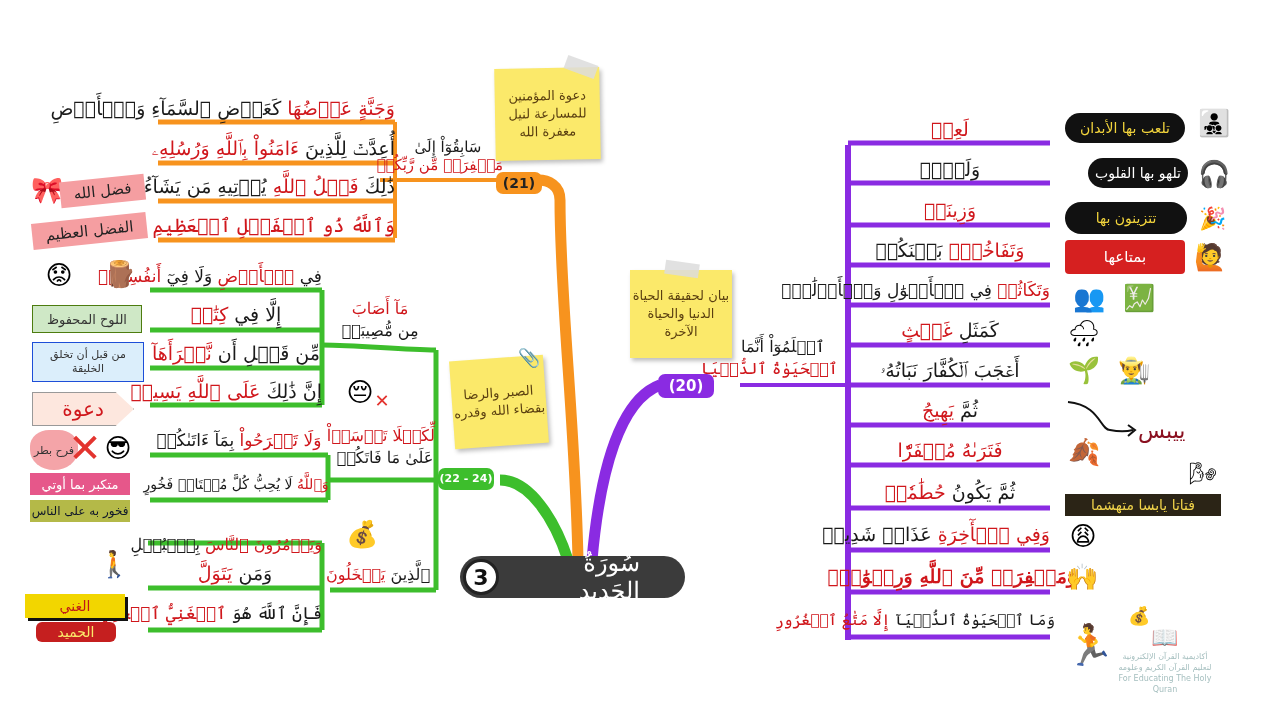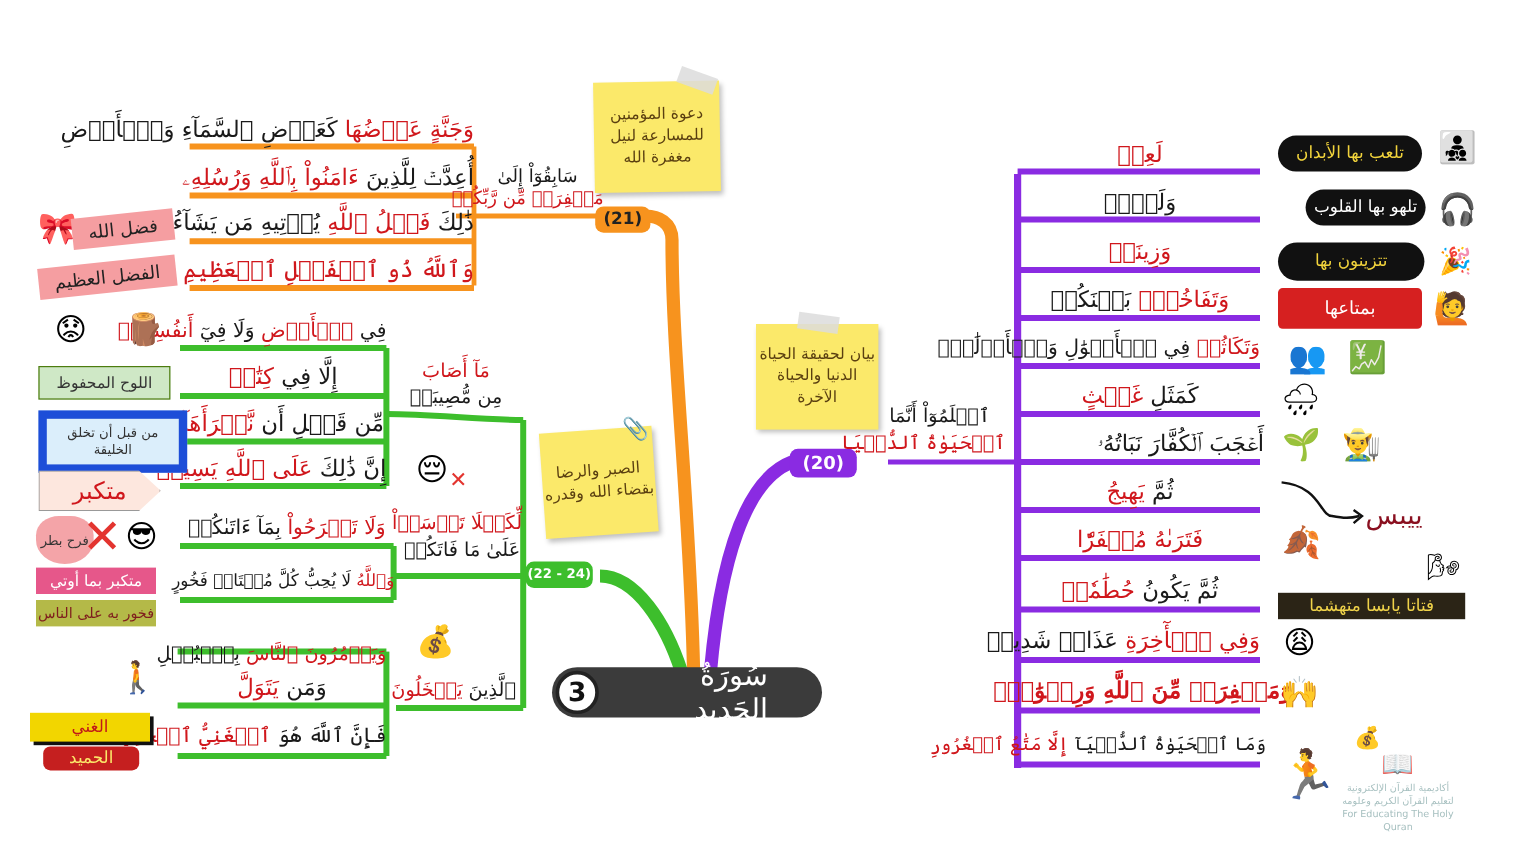--- a/index.html
+++ b/index.html
@@ -163,35 +163,35 @@
 </div>
 <div class="abs ar center" style="left:148px;top:601px;width:174px;font-size:17px;">
   <span>فَإِنَّ ٱللَّهَ هُوَ</span> <span class="red">ٱلۡغَنِيُّ ٱلۡحَمِيدُ</span>
 </div>
 
 <div class="icon" style="left:42px;top:258px;width:34px;height:34px;">😟</div>
 <div class="icon" style="left:100px;top:255px;width:42px;height:38px;">🪵</div>
 <div class="label" style="left:32px;top:305px;width:108px;height:26px;background:#cfe8c6;border:1px solid #4d7c0f;color:#333;font-size:13px;">
     <span>اللوح المحفوظ</span>
   </div>
-<div class="label" style="left:32px;top:342px;width:110px;height:38px;background:#dbeefb;border:7px solid #1d4ed8;color:#333;font-size:11px;line-height:14px;">
+<div class="label" style="left:32px;top:342px;width:110px;height:38px;background:#dbeefb;border:1px solid #1d4ed8;color:#333;font-size:11px;line-height:14px;">
     <span>من قبل أن تخلق الخليقة</span>
   </div>
 <div class="label" style="left:32px;top:392px;width:100px;height:32px;background:#fde7de;border:1px solid #999;color:#d0171c;font-size:20px;clip-path:polygon(0 0,82% 0,100% 50%,82% 100%,0 100%);">
-    <span>متكبر</span>
+    <span>دعوة</span>
   </div>
 <div class="label" style="left:30px;top:430px;width:48px;height:40px;background:#f4a4a8;border-radius:40% 40% 50% 50%;color:#333;font-size:11px;">
     <span>فرح بطر</span>
   </div>
 <div class="icon" style="left:95px;top:425px;width:46px;height:46px;">😎</div>
 <div class="icon" style="left:62px;top:425px;width:46px;height:46px;font-size:40px;color:#e3342f;">✕</div>
 <div class="label" style="left:30px;top:473px;width:100px;height:22px;background:#e6578a;color:#fff;font-size:13px;">
     <span>متكبر بما أوتي</span>
   </div>
-<div class="label" style="left:30px;top:500px;width:100px;height:22px;background:#b4b948;color:#7f1d1d;font-size:12px;">
+<div class="label" style="left:30px;top:500px;width:100px;height:22px;background:#b4b948;color:#0f172a;font-size:12px;">
     <span>فخور به على الناس</span>
   </div>
 <div class="icon" style="left:90px;top:540px;width:50px;height:48px;">🚶</div>
 <div class="label" style="left:25px;top:594px;width:100px;height:24px;background:#f2d600;color:#c01818;font-size:14px;box-shadow:3px 3px 0 #111;">
     <span>الغني</span>
   </div>
 <div class="label" style="left:36px;top:622px;width:80px;height:20px;background:#c51f1f;color:#fbe96a;font-size:14px;border-radius:6px;">
     <span>الحميد</span>
   </div>
 
@@ -204,21 +204,21 @@
   <div>ٱعۡلَمُوٓاْ أَنَّمَا</div>
   <div class="red">ٱلۡحَيَوٰةُ ٱلدُّنۡيَا</div>
 </div>
 
 <div class="abs ar center" style="left:850px;top:117px;width:200px;"><span class="red">لَعِبٞ</span></div>
 <div class="abs ar center" style="left:850px;top:157px;width:200px;"><span>وَلَهۡوٞ</span></div>
 <div class="abs ar center" style="left:850px;top:198px;width:200px;"><span class="red">وَزِينَةٞ</span></div>
 <div class="abs ar center" style="left:850px;top:238px;width:200px;"><span class="red">وَتَفَاخُرُۢ</span> <span>بَيۡنَكُمۡ</span></div>
 <div class="abs ar center" style="left:850px;top:278px;width:200px;font-size:17px;"><span class="red">وَتَكَاثُرٞ</span> <span>فِي ٱلۡأَمۡوَٰلِ وَٱلۡأَوۡلَٰدِۖ</span></div>
 <div class="abs ar center" style="left:850px;top:318px;width:200px;"><span>كَمَثَلِ</span> <span class="red">غَيۡثٍ</span></div>
-<div class="abs ar center" style="left:884px;top:358px;width:200px;"><span>أَعۡجَبَ ٱلۡكُفَّارَ نَبَاتُهُۥ</span></div>
+<div class="abs ar center" style="left:850px;top:358px;width:200px;"><span>أَعۡجَبَ ٱلۡكُفَّارَ نَبَاتُهُۥ</span></div>
 <div class="abs ar center" style="left:850px;top:398px;width:200px;"><span>ثُمَّ</span> <span class="red">يَهِيجُ</span></div>
 <div class="abs ar center" style="left:850px;top:438px;width:200px;"><span class="red">فَتَرَىٰهُ مُصۡفَرّٗا</span></div>
 <div class="abs ar center" style="left:850px;top:480px;width:200px;"><span>ثُمَّ يَكُونُ</span> <span class="red">حُطَٰمٗاۖ</span></div>
 <div class="abs ar center" style="left:850px;top:522px;width:200px;"><span class="red">وَفِي ٱلۡأٓخِرَةِ</span> <span>عَذَابٞ شَدِيدٞ</span></div>
 <div class="abs ar center" style="left:876px;top:564px;width:200px;font-weight:bold;"><span class="red">وَمَغۡفِرَةٞ مِّنَ ٱللَّهِ وَرِضۡوَٰنٞۚ</span></div>
 <div class="abs ar center" style="left:845px;top:608px;width:210px;font-size:15px;"><span>وَمَا ٱلۡحَيَوٰةُ ٱلدُّنۡيَآ</span> <span class="red">إِلَّا مَتَٰعُ ٱلۡغُرُورِ</span></div>
 
 <div class="pill" style="left:1065px;top:113px;width:120px;height:30px;">
     <span>تلعب بها الأبدان</span>
   </div>

